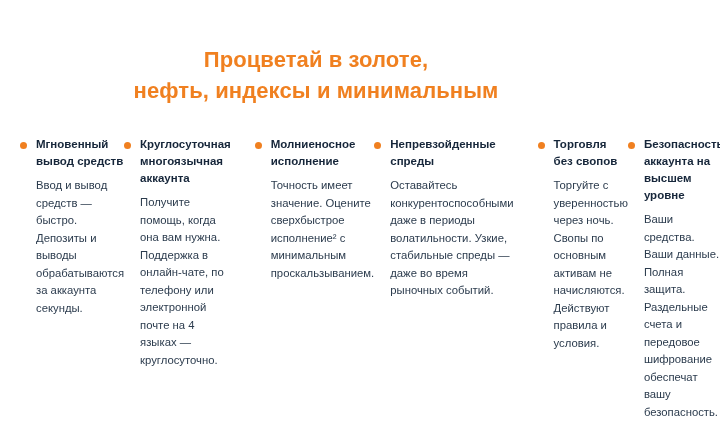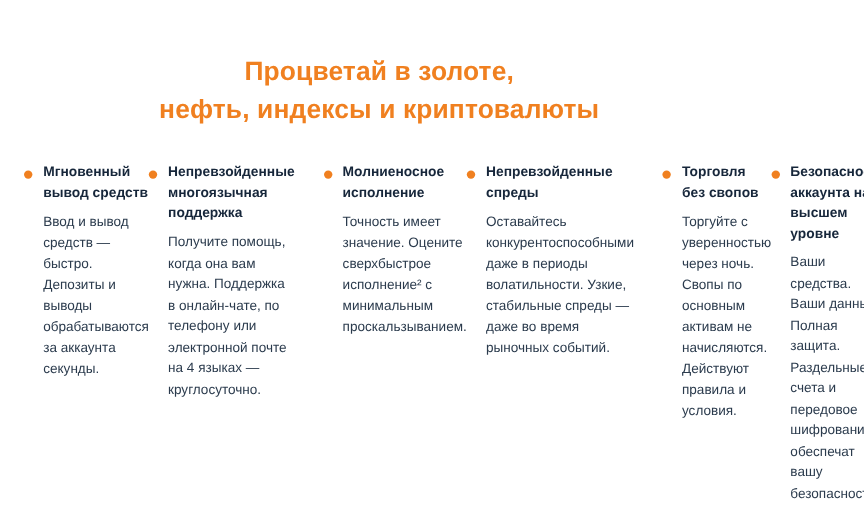--- a/index.html
+++ b/index.html
@@ -83,38 +83,38 @@
   }
   .spacer-sm { height: 2px; }
 </style>
 </head>
 <body>
 
 <div class="page">
 
   <h1 class="headline">
     <span class="line">Процветай в золоте,</span>
-    <span class="line">нефть, индексы и криптовалюты</span>
+    <span class="line">нефть, индексы и минимальным</span>
   </h1>
 
   <div class="features">
 
     <div class="col col-1">
       <div class="feature">
         <span class="bullet"></span>
         <div class="f-body">
           <p class="f-title">Мгновенный вывод средств</p>
           <p class="f-text">Ввод и вывод средств — быстро. Депозиты и выводы обрабатываются за аккаунта секунды.</p>
         </div>
       </div>
       <div class="spacer-sm"></div>
       <div class="feature">
         <span class="bullet"></span>
         <div class="f-body">
-          <p class="f-title">Непревзойденные многоязычная поддержка</p>
+          <p class="f-title">Круглосуточная многоязычная аккаунта</p>
           <p class="f-text">Получите помощь, когда она вам нужна. Поддержка в онлайн-чате, по телефону или электронной почте на 4 языках — круглосуточно.</p>
         </div>
       </div>
     </div>
 
     <div class="col col-2">
       <div class="feature">
         <span class="bullet"></span>
         <div class="f-body">
           <p class="f-title">Молниеносное исполнение</p>

